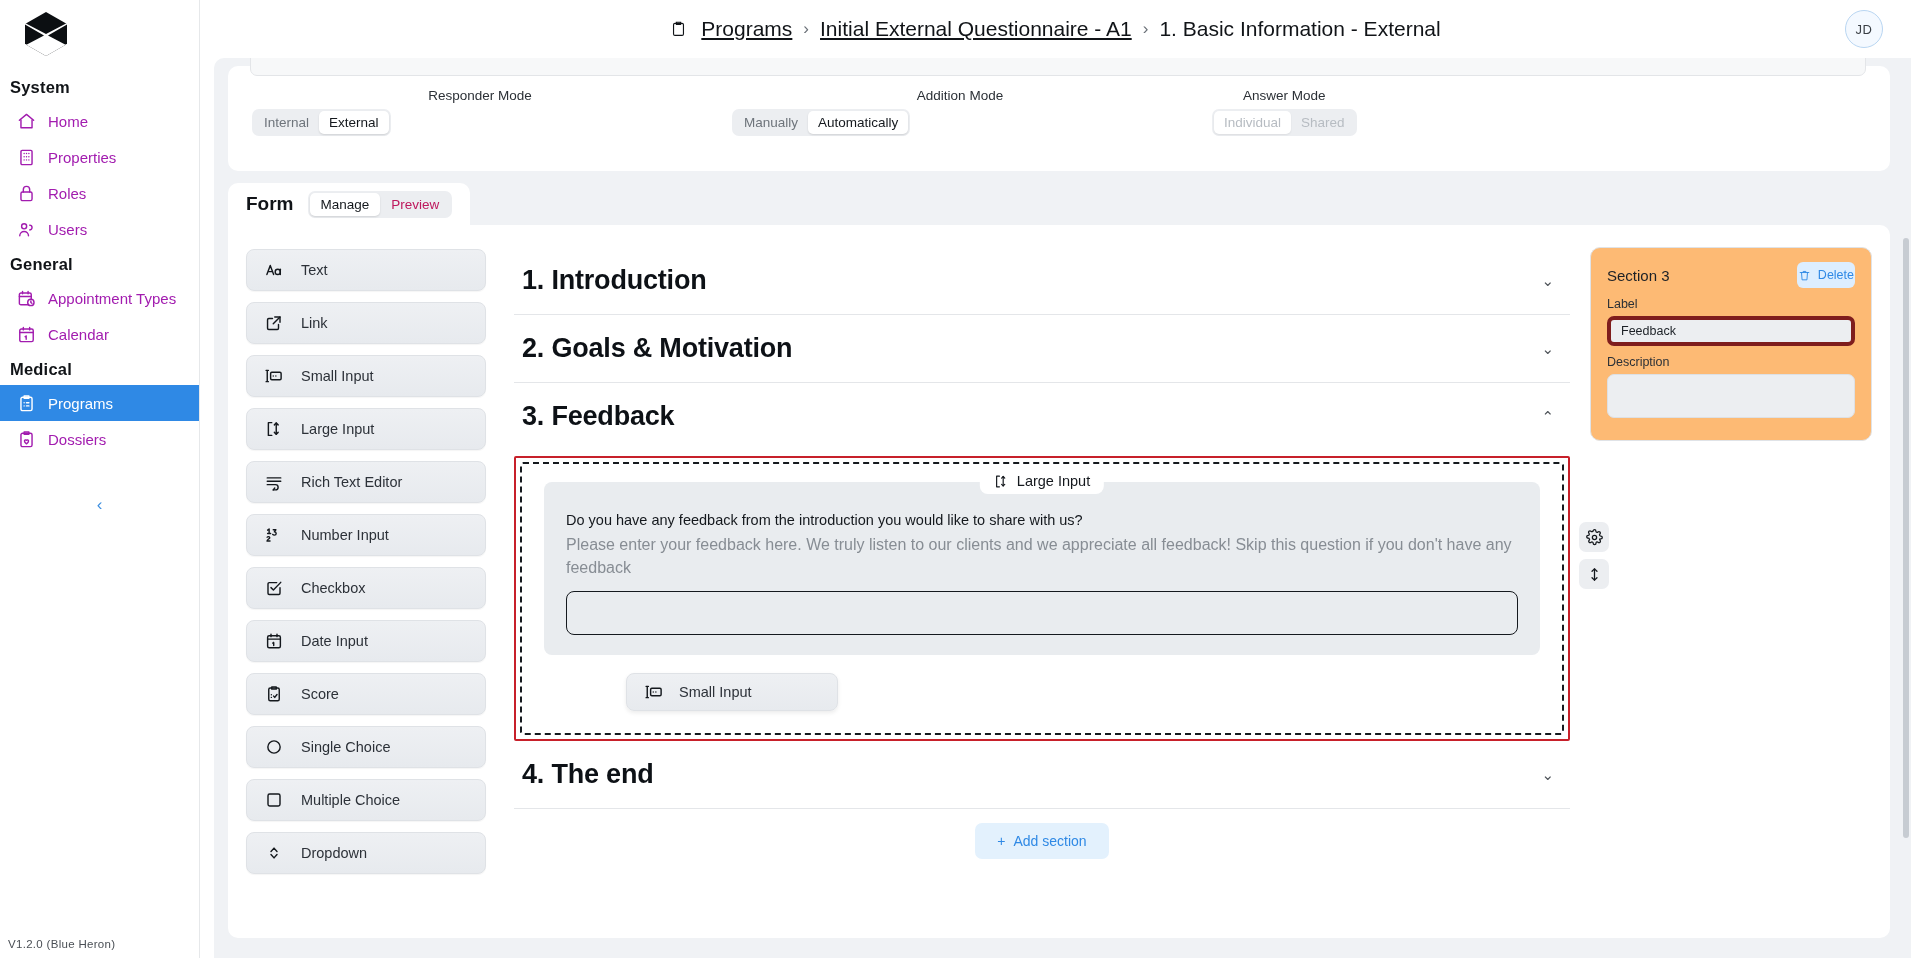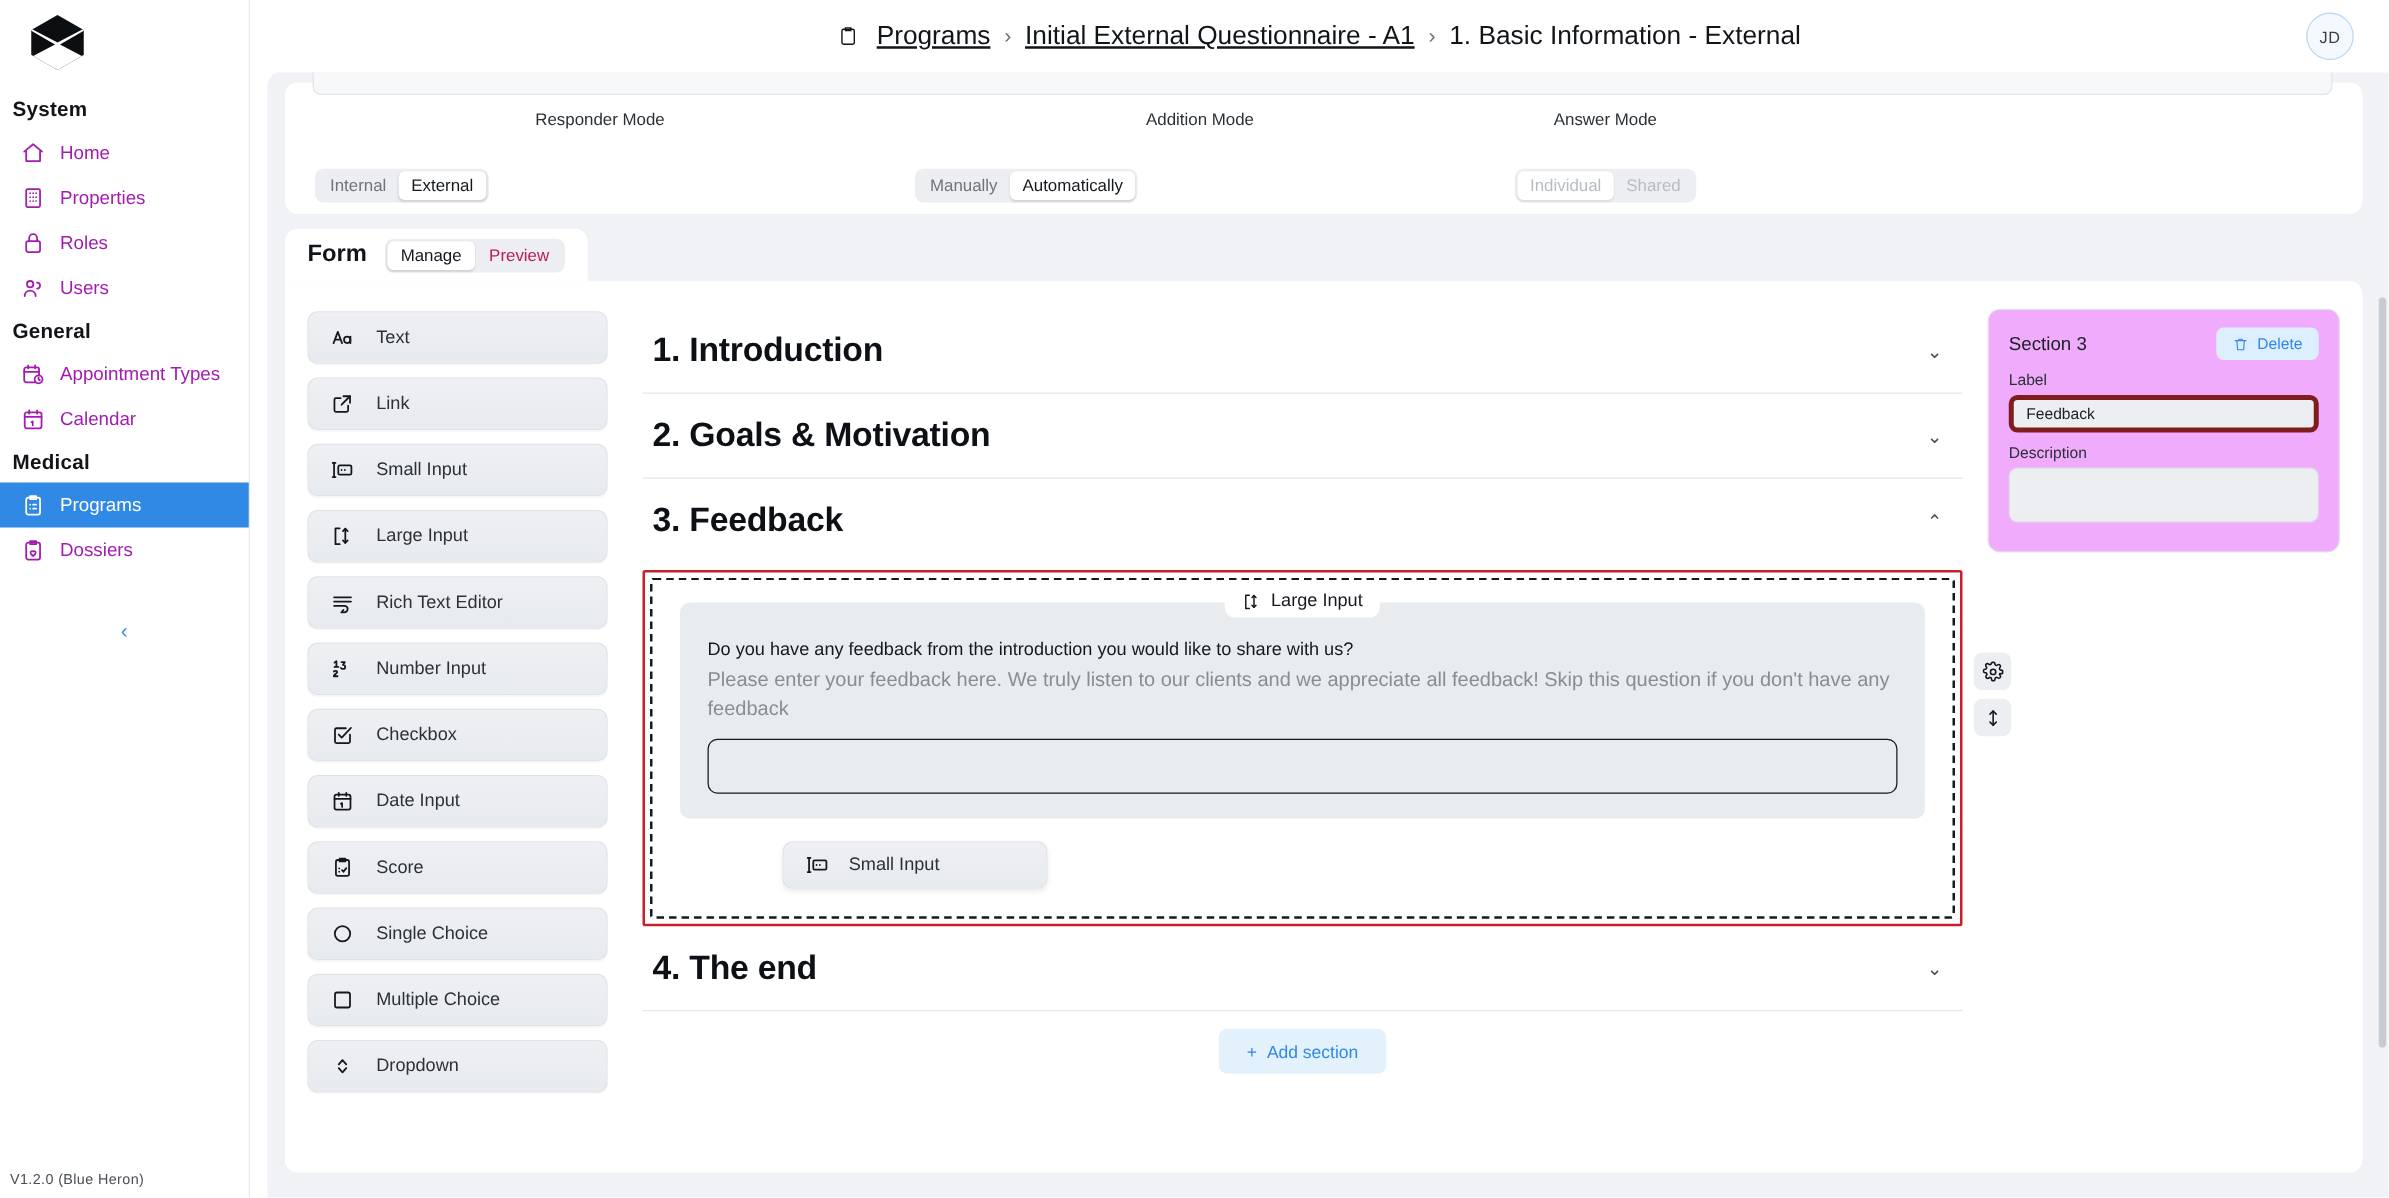--- a/index.html
+++ b/index.html
@@ -84,21 +84,21 @@
   .modes-stub {
     position: absolute; top: -16px; left: 22px; width: 1616px; height: 26px;
     background: #f7f8f9; border: 1px solid #e3e5e8; border-radius: 7px;
   }
   .modes-row { position: absolute; top: 22px; left: 0; right: 0; display: flex; }
   .mode-block { padding-left: 24px; }
   .mode-block.m1 { width: 480px; }
   .mode-block.m2 { width: 480px; }
   .mode-label { font-size: 13.5px; color: #2b3036; margin-bottom: 6px; text-align: center; }
   .seg {
-    display: inline-flex; background: #eceef1; border-radius: 7px; padding: 2px; margin-top: 26px;
+    display: inline-flex; background: #eceef1; border-radius: 7px; padding: 2px;
   }
   .seg span {
     font-size: 13.5px; padding: 4px 10px; border-radius: 5px;
     color: #6e747b; cursor: pointer; white-space: nowrap;
   }
   .seg span.on { background: #ffffff; color: #14181d; box-shadow: 0 1px 2px rgba(0,0,0,.12); }
   .seg.disabled span { color: #b7bcc2; }
   .seg.disabled span.on { background: #ffffff; color: #b7bcc2; box-shadow: 0 1px 2px rgba(0,0,0,.07); }
 
   
@@ -192,27 +192,27 @@
     background: #e3f1fd; color: #2f89e5; font-size: 14px;
     padding: 10px 22px; border-radius: 7px; border: none; cursor: pointer;
     display: inline-flex; align-items: center; gap: 8px;
     font-family: "Liberation Sans", sans-serif;
   }
 
   
   .inspector { width: 300px; flex: 0 0 300px; padding: 22px 18px 0 0; }
   .insp-card {
     border: 1px solid #e0e3e7; border-radius: 10px; padding: 14px 16px 18px 16px;
-    background: #f0abfc;
+    background: #fdba74;
   }
   .insp-head { display: flex; align-items: center; justify-content: space-between; }
   .insp-title { font-size: 15px; color: #1b2026; }
   .del-btn {
     background: #ddeeff; color: #2f89e5; border: none; border-radius: 6px;
-    font-size: 12.5px; padding: 6px 13px; cursor: pointer;
+    font-size: 12.5px; padding: 6px 1px; cursor: pointer;
     display: inline-flex; align-items: center; gap: 7px;
     font-family: "Liberation Sans", sans-serif;
   }
   .del-btn svg { width: 13px; height: 13px; stroke: #2f89e5; fill: none; stroke-width: 1.7; stroke-linecap: round; stroke-linejoin: round; }
   .insp-label { font-size: 12.5px; color: #2b3036; margin: 9px 0 5px 0; }
   .insp-input {
     width: 100%; height: 30px; background: #eceef1; border: 4px solid #7f1d1d;
     border-radius: 7px; padding: 0 10px; font-size: 12.5px; color: #1b2026;
     font-family: "Liberation Sans", sans-serif;
   }

